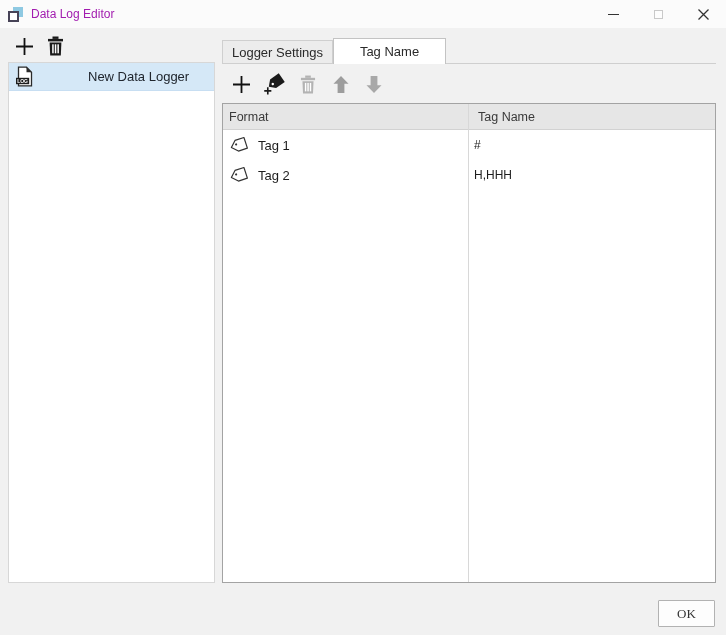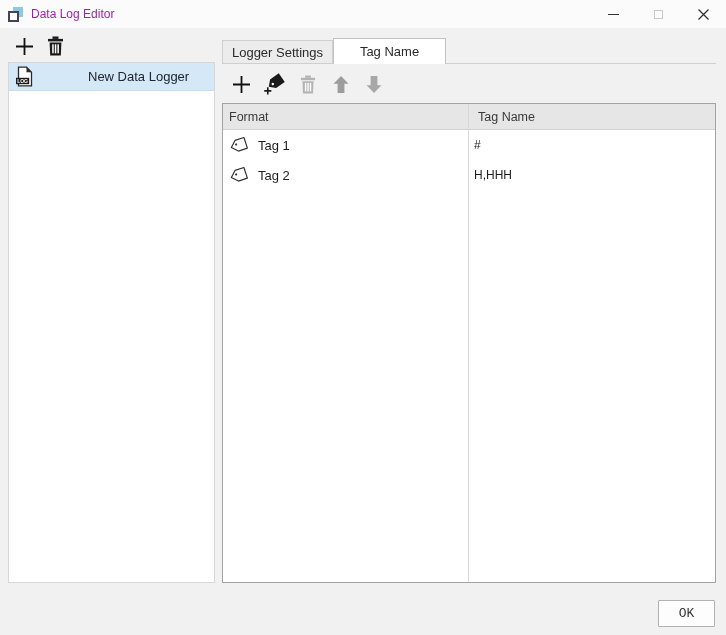--- a/index.html
+++ b/index.html
@@ -103,21 +103,21 @@
   .td.fmt { flex:1; padding-left:6px; font-size:12px; color:#1d1d1d; }
   .col-divider {
     position:absolute; left:245px; top:0; bottom:0; width:1px;
     background:#d8d8d8;
   }
 
   
   .ok-btn {
     position:absolute; left:658px; top:600px; width:57px; height:27px;
     background:#fdfdfd; border:1px solid #b2b2b2; border-radius:1px;
-    font-family:Liberation Mono, monospace;
+    font-family:Liberation Serif, serif;
     font-size:13px; color:#333; cursor:pointer;
   }
 </style>
 </head>
 <body>
 
 <div class="window">
 
   <div class="titlebar">
     <div class="app-icon">

